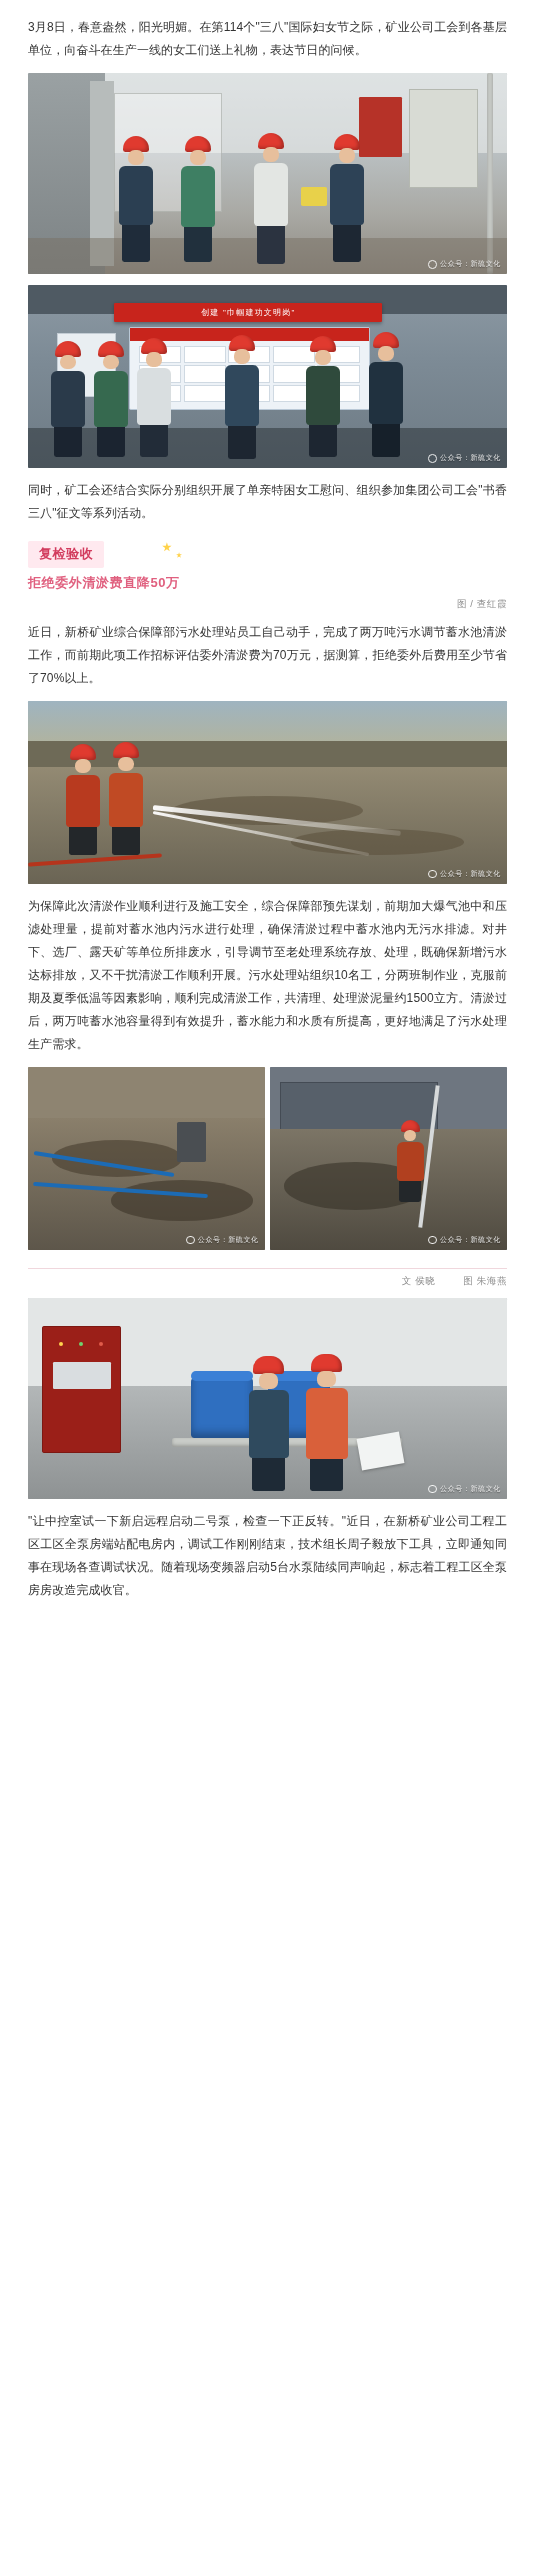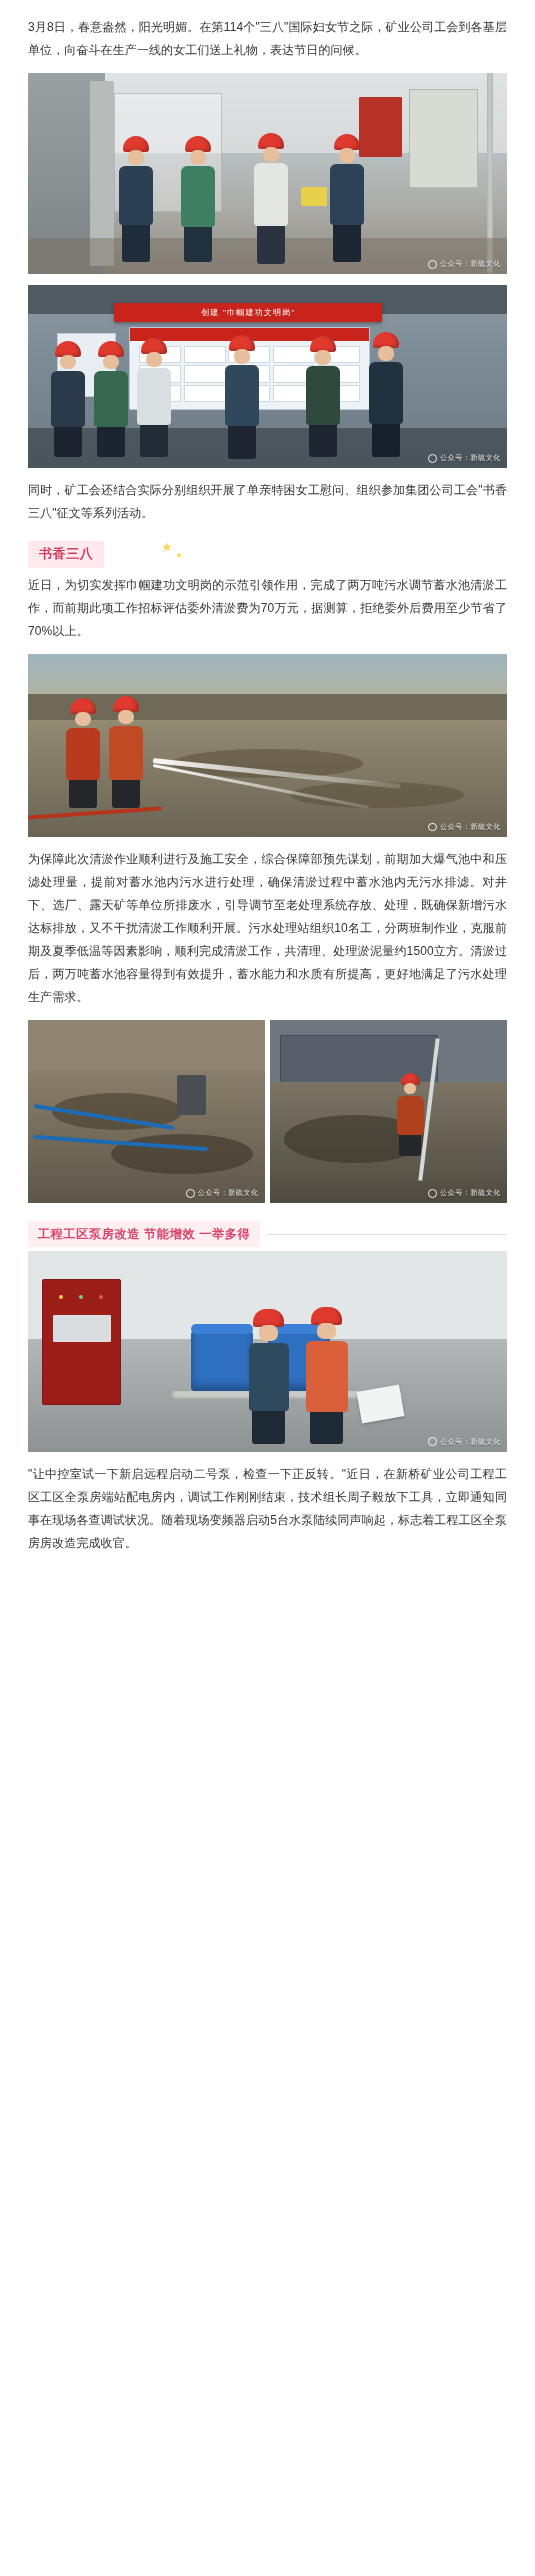--- a/index.html
+++ b/index.html
@@ -266,27 +266,31 @@
         <span>公众号：新硫文化</span>
       </div>
     </div>
   </div>
 
   <div class="pad">
     <p class="body">同时，矿工会还结合实际分别组织开展了单亲特困女工慰问、组织参加集团公司工会"书香三八"征文等系列活动。</p>
   </div>
 
   <div class="pad sec-title-wrap">
-    <span class="sec-title">书香三八</span>
+    <span class="sec-title">复检验收</span>
     <span class="star" style="left:162px;top:1.2px;"></span>
     <span class="star" style="left:176px;top:11px;width:6.1px;height:6.1px;"></span>
-  </div>
-
-  <div class="pad">
-    <p class="body">近日，为切实发挥巾帼建功文明岗的示范引领作用，完成了两万吨污水调节蓄水池清淤工作，而前期此项工作招标评估委外清淤费为70万元，据测算，拒绝委外后费用至少节省了70%以上。</p>
+    <span class="sec-sub">拒绝委外清淤费直降50万</span>
+  </div>
+  <div class="pad">
+    <div class="byline">图 / 查红霞</div>
+  </div>
+
+  <div class="pad">
+    <p class="body">近日，新桥矿业综合保障部污水处理站员工自己动手，完成了两万吨污水调节蓄水池清淤工作，而前期此项工作招标评估委外清淤费为70万元，据测算，拒绝委外后费用至少节省了70%以上。</p>
   </div>
 
   <div class="pad">
     <div class="photo" style="height:183px;">
       <div class="scene sc3">
         <div style="position:absolute;left:0;right:0;top:0;height:26%;background:linear-gradient(180deg,#9fb4c0,#b2b39c);"></div>
         <div style="position:absolute;left:0;right:0;top:22%;height:16%;background:#6e6a57;"></div>
         <div style="position:absolute;left:0;right:0;top:36%;bottom:0;background:linear-gradient(180deg,#938a73,#6a6454);"></div>
         <div class="mud" style="left:30%;top:52%;width:40%;height:16%;"></div>
         <div class="mud" style="left:55%;top:70%;width:36%;height:14%;"></div>
@@ -351,22 +355,25 @@
         <div class="wm">
           <span class="dot"></span>
           <span>公众号：新硫文化</span>
         </div>
       </div>
     </div>
   </div>
 
   <div class="pad">
     <div class="title-bar">
-      <span class="tb-label">工程工区泵房改造 节能增效 一举多得</span>
       <span class="tb-tail"></span>
+    </div>
+    <div class="byline2">
+      <span>文 侯晓</span>
+      <span>图 朱海燕</span>
     </div>
   </div>
 
   <div class="pad">
     <div class="photo" style="height:201px;">
       <div class="scene sc6">
         <div style="position:absolute;left:0;right:0;top:0;height:46%;background:#e3e6e6;"></div>
         <div style="position:absolute;left:0;right:0;top:44%;bottom:0;background:linear-gradient(180deg,#b3b7b8,#8e9293);"></div>
         <div class="panel" style="left:3%;top:14%;width:16%;height:62%;">
           <span class="led" style="left:20%;top:12%;"></span>

